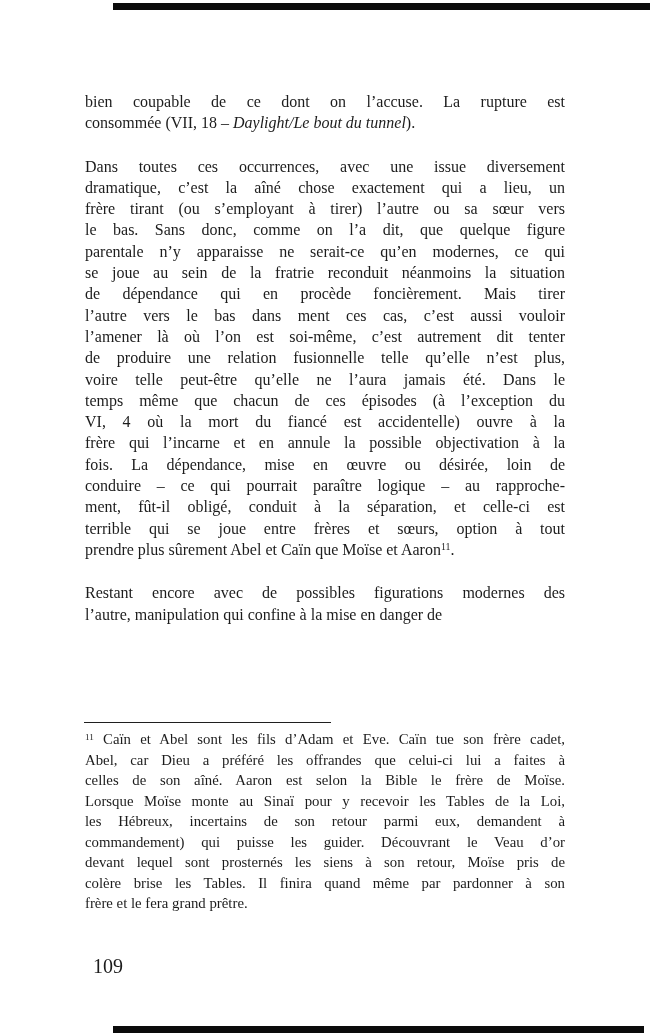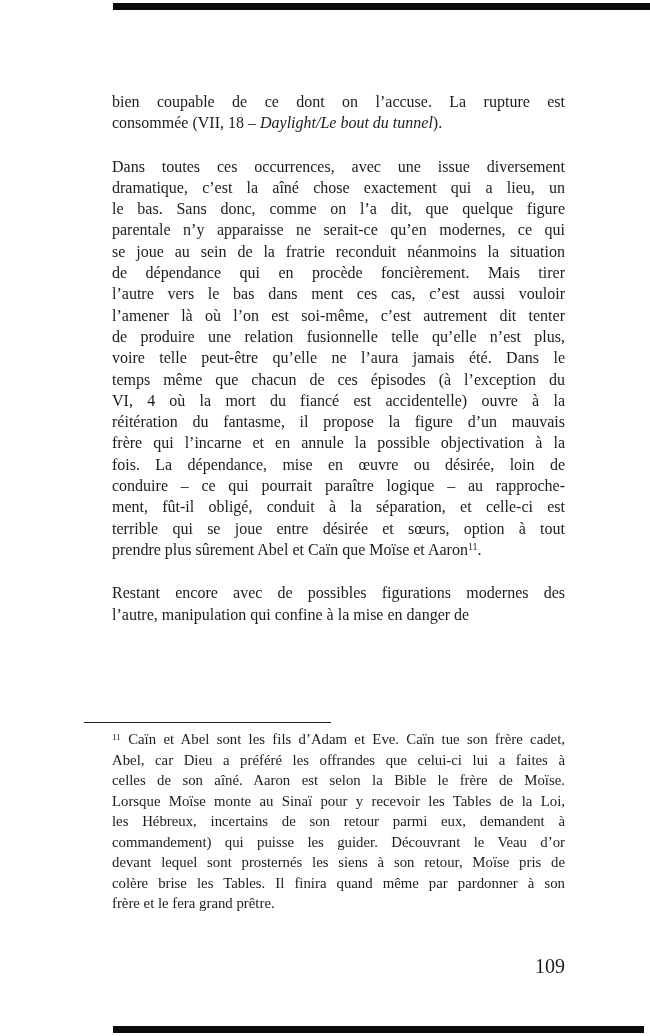--- a/index.html
+++ b/index.html
@@ -39,21 +39,20 @@
     width: 480px;
     font-size: 16px;
     line-height: 21.3px;
   }
   .paragraph + .paragraph {
     margin-top: 22px;
   }
   .line {
     text-align: justify;
     text-align-last: justify;
-    margin-left: 27px;
   }
   .line.last {
     text-align-last: left;
   }
   .line em {
     font-style: italic;
   }
   .line sup {
     font-size: 0.62em;
     line-height: 0;
@@ -74,57 +73,57 @@
   .footnote {
     position: absolute;
     left: 85px;
     top: 729px;
     width: 480px;
     font-size: 14.8px;
     line-height: 20.5px;
   }
   .page-number {
     position: absolute;
-    left: 85px;
+    left: 93px;
     top: 955px;
     width: 480px;
-    text-align: right;
+    text-align: left;
     font-size: 20px;
   }
 </style>
 </head>
 <body>
 
 <div class="page">
   <div class="scan-bar scan-bar-top"></div>
 
   <div class="body-text" id="body-text">
       <div class="paragraph">
         <div class="line"><span>bien coupable de ce dont on l’accuse. La rupture est</span></div>
         <div class="line last"><span>consommée (VII, 18 – </span><em>Daylight/Le bout du tunnel</em><span>).</span></div>
       </div>
       <div class="paragraph">
         <div class="line"><span>Dans toutes ces occurrences, avec une issue diversement</span></div>
         <div class="line"><span>dramatique, c’est la aîné chose exactement qui a lieu, un</span></div>
+        <div class="line"><span>frère tirant (ou s’employant à tirer) l’autre ou sa sœur vers</span></div>
         <div class="line"><span>le bas. Sans donc, comme on l’a dit, que quelque figure</span></div>
         <div class="line"><span>parentale n’y apparaisse ne serait-ce qu’en modernes, ce qui</span></div>
         <div class="line"><span>se joue au sein de la fratrie reconduit néanmoins la situation</span></div>
         <div class="line"><span>de dépendance qui en procède foncièrement. Mais tirer</span></div>
         <div class="line"><span>l’autre vers le bas dans ment ces cas, c’est aussi vouloir</span></div>
         <div class="line"><span>l’amener là où l’on est soi-même, c’est autrement dit tenter</span></div>
         <div class="line"><span>de produire une relation fusionnelle telle qu’elle n’est plus,</span></div>
         <div class="line"><span>voire telle peut-être qu’elle ne l’aura jamais été. Dans le</span></div>
         <div class="line"><span>temps même que chacun de ces épisodes (à l’exception du</span></div>
         <div class="line"><span>VI, 4 où la mort du fiancé est accidentelle) ouvre à la</span></div>
-        <div class="line"><span>réitération du fantasme, il propose la figure d’un mauvais</span></div>
         <div class="line"><span>frère qui l’incarne et en annule la possible objectivation à la</span></div>
         <div class="line"><span>fois. La dépendance, mise en œuvre ou désirée, loin de</span></div>
         <div class="line"><span>conduire – ce qui pourrait paraître logique – au rapproche-</span></div>
         <div class="line"><span>ment, fût-il obligé, conduit à la séparation, et celle-ci est</span></div>
-        <div class="line"><span>terrible qui se joue entre désirée et sœurs, option à tout</span></div>
+        <div class="line"><span>terrible qui se joue entre frères et sœurs, option à tout</span></div>
         <div class="line last"><span>prendre plus sûrement Abel et Caïn que Moïse et Aaron</span><sup>11</sup><span>.</span></div>
       </div>
       <div class="paragraph">
         <div class="line"><span>Restant encore avec de possibles figurations modernes des</span></div>
         <div class="line last"><span>l’autre, manipulation qui confine à la mise en danger de</span></div>
       </div>
     </div>
 
   <hr class="footnote-rule">
 

